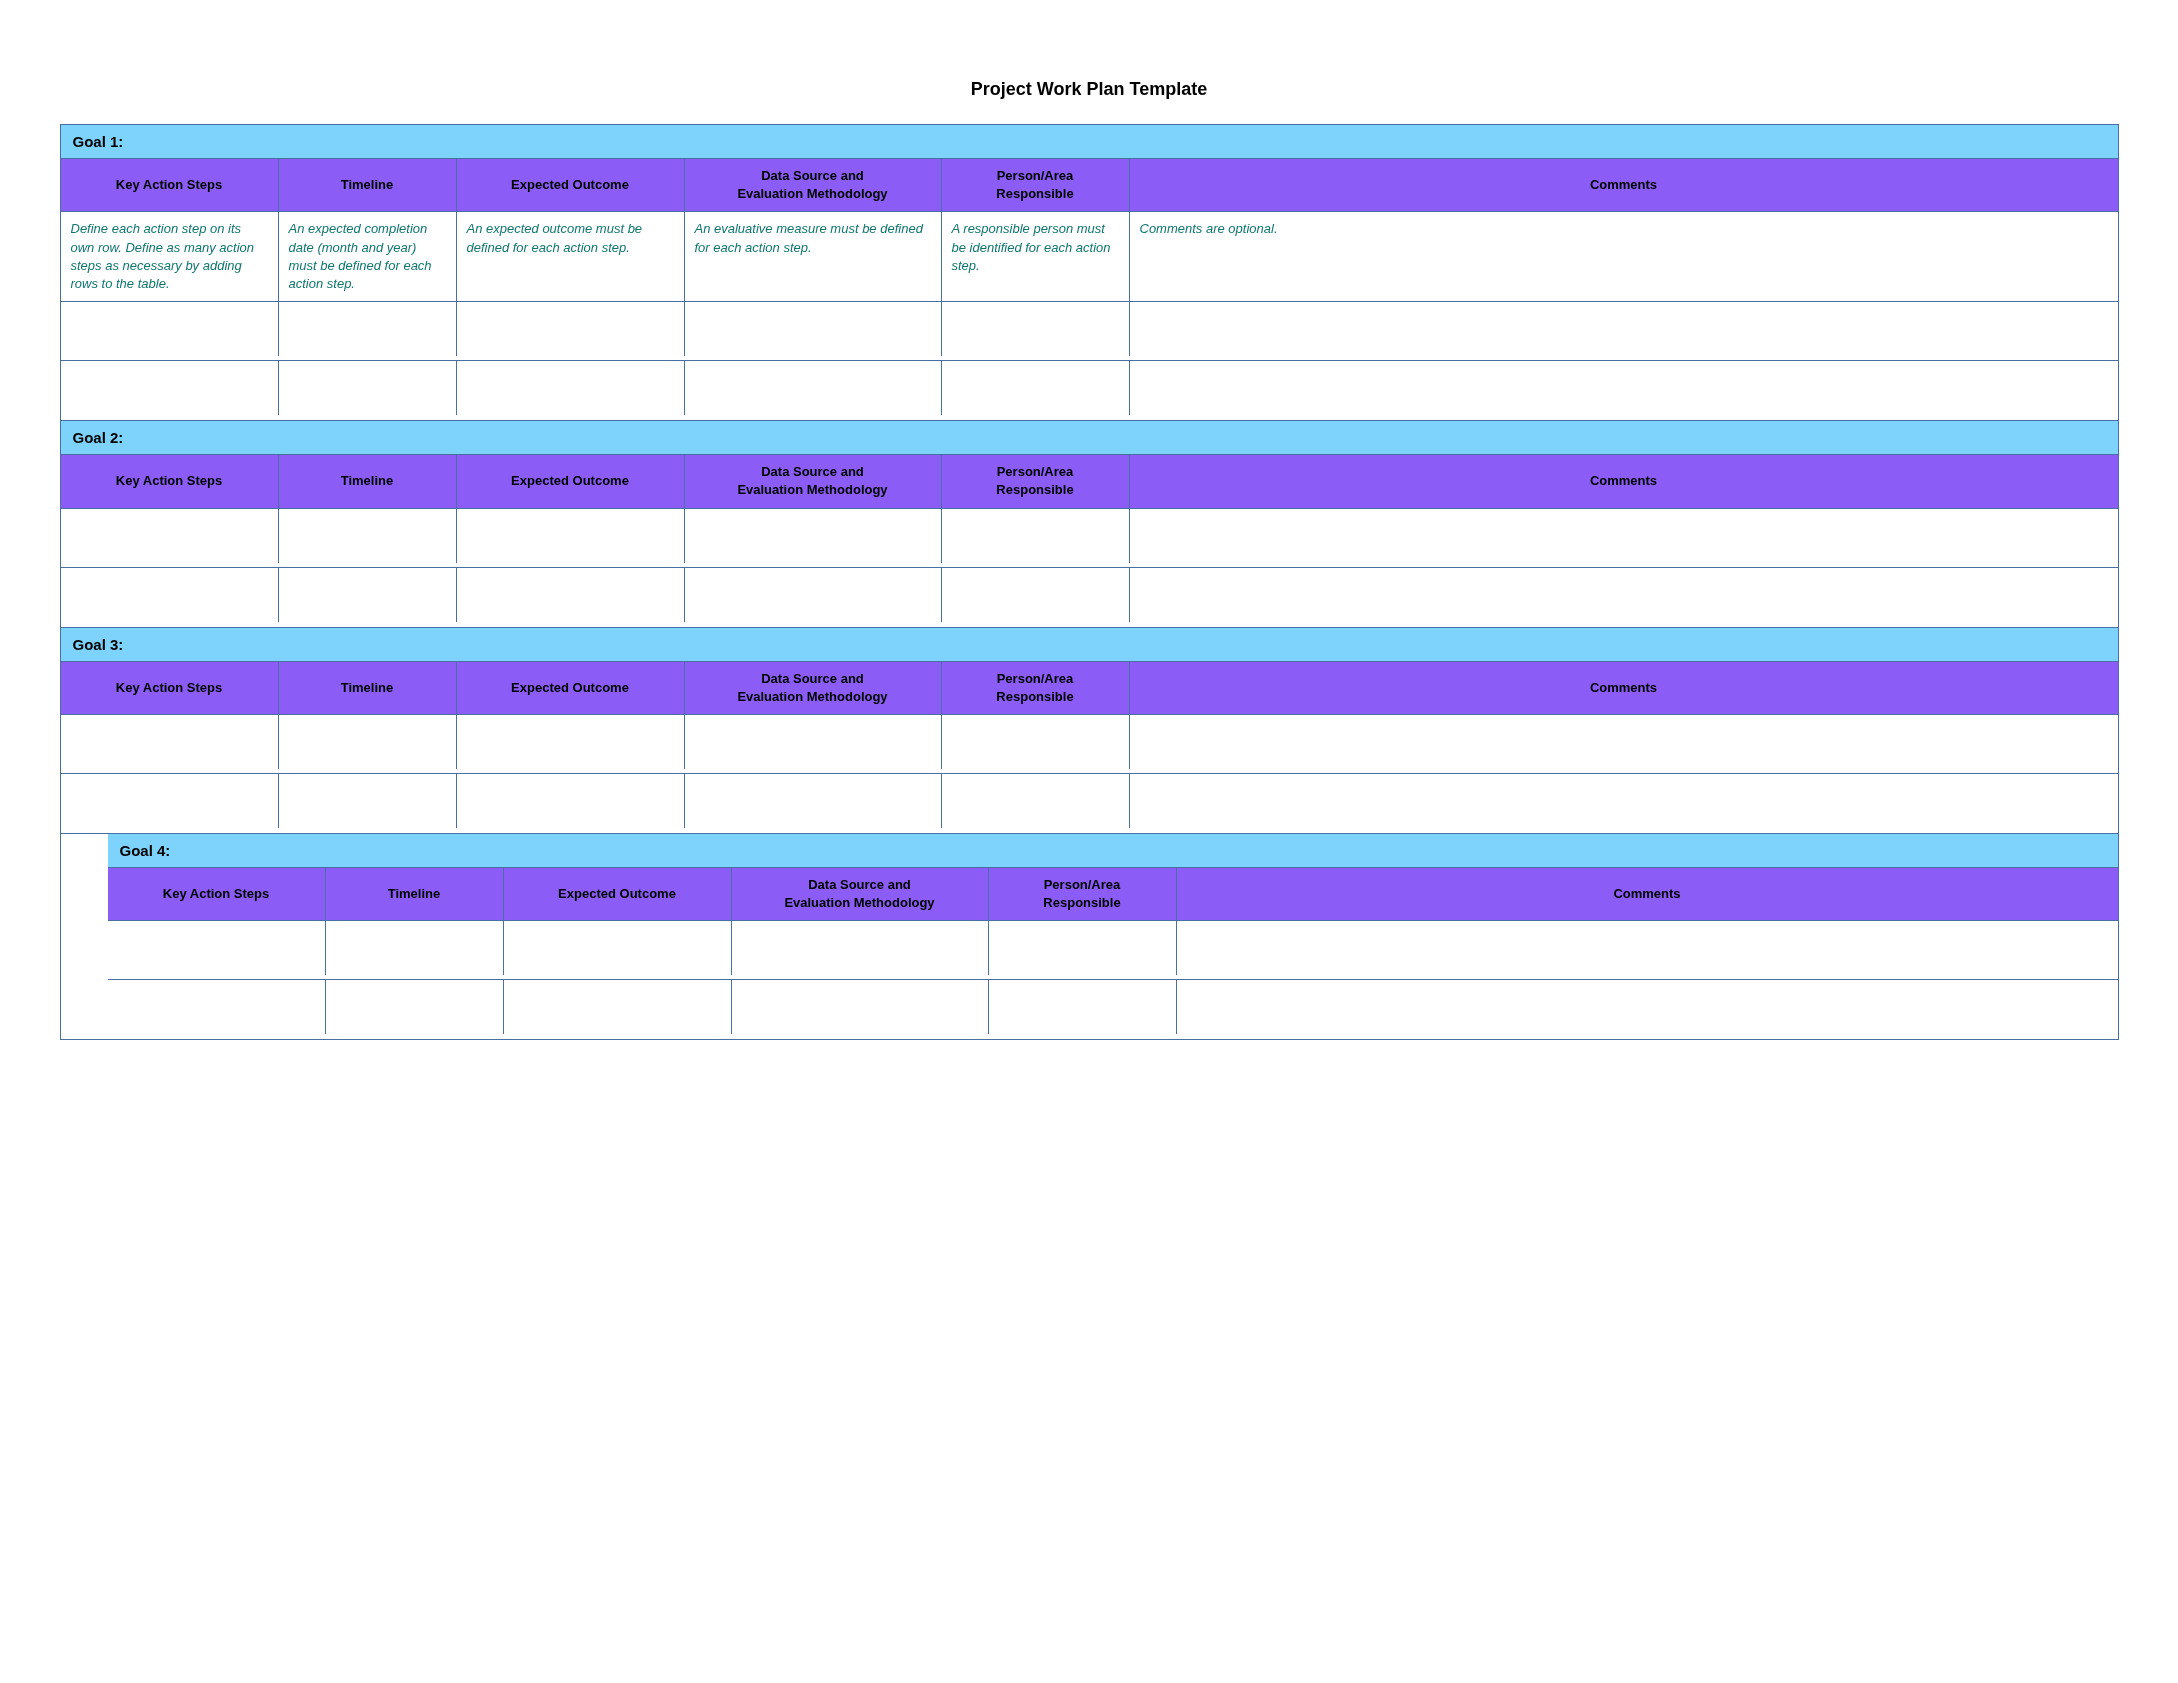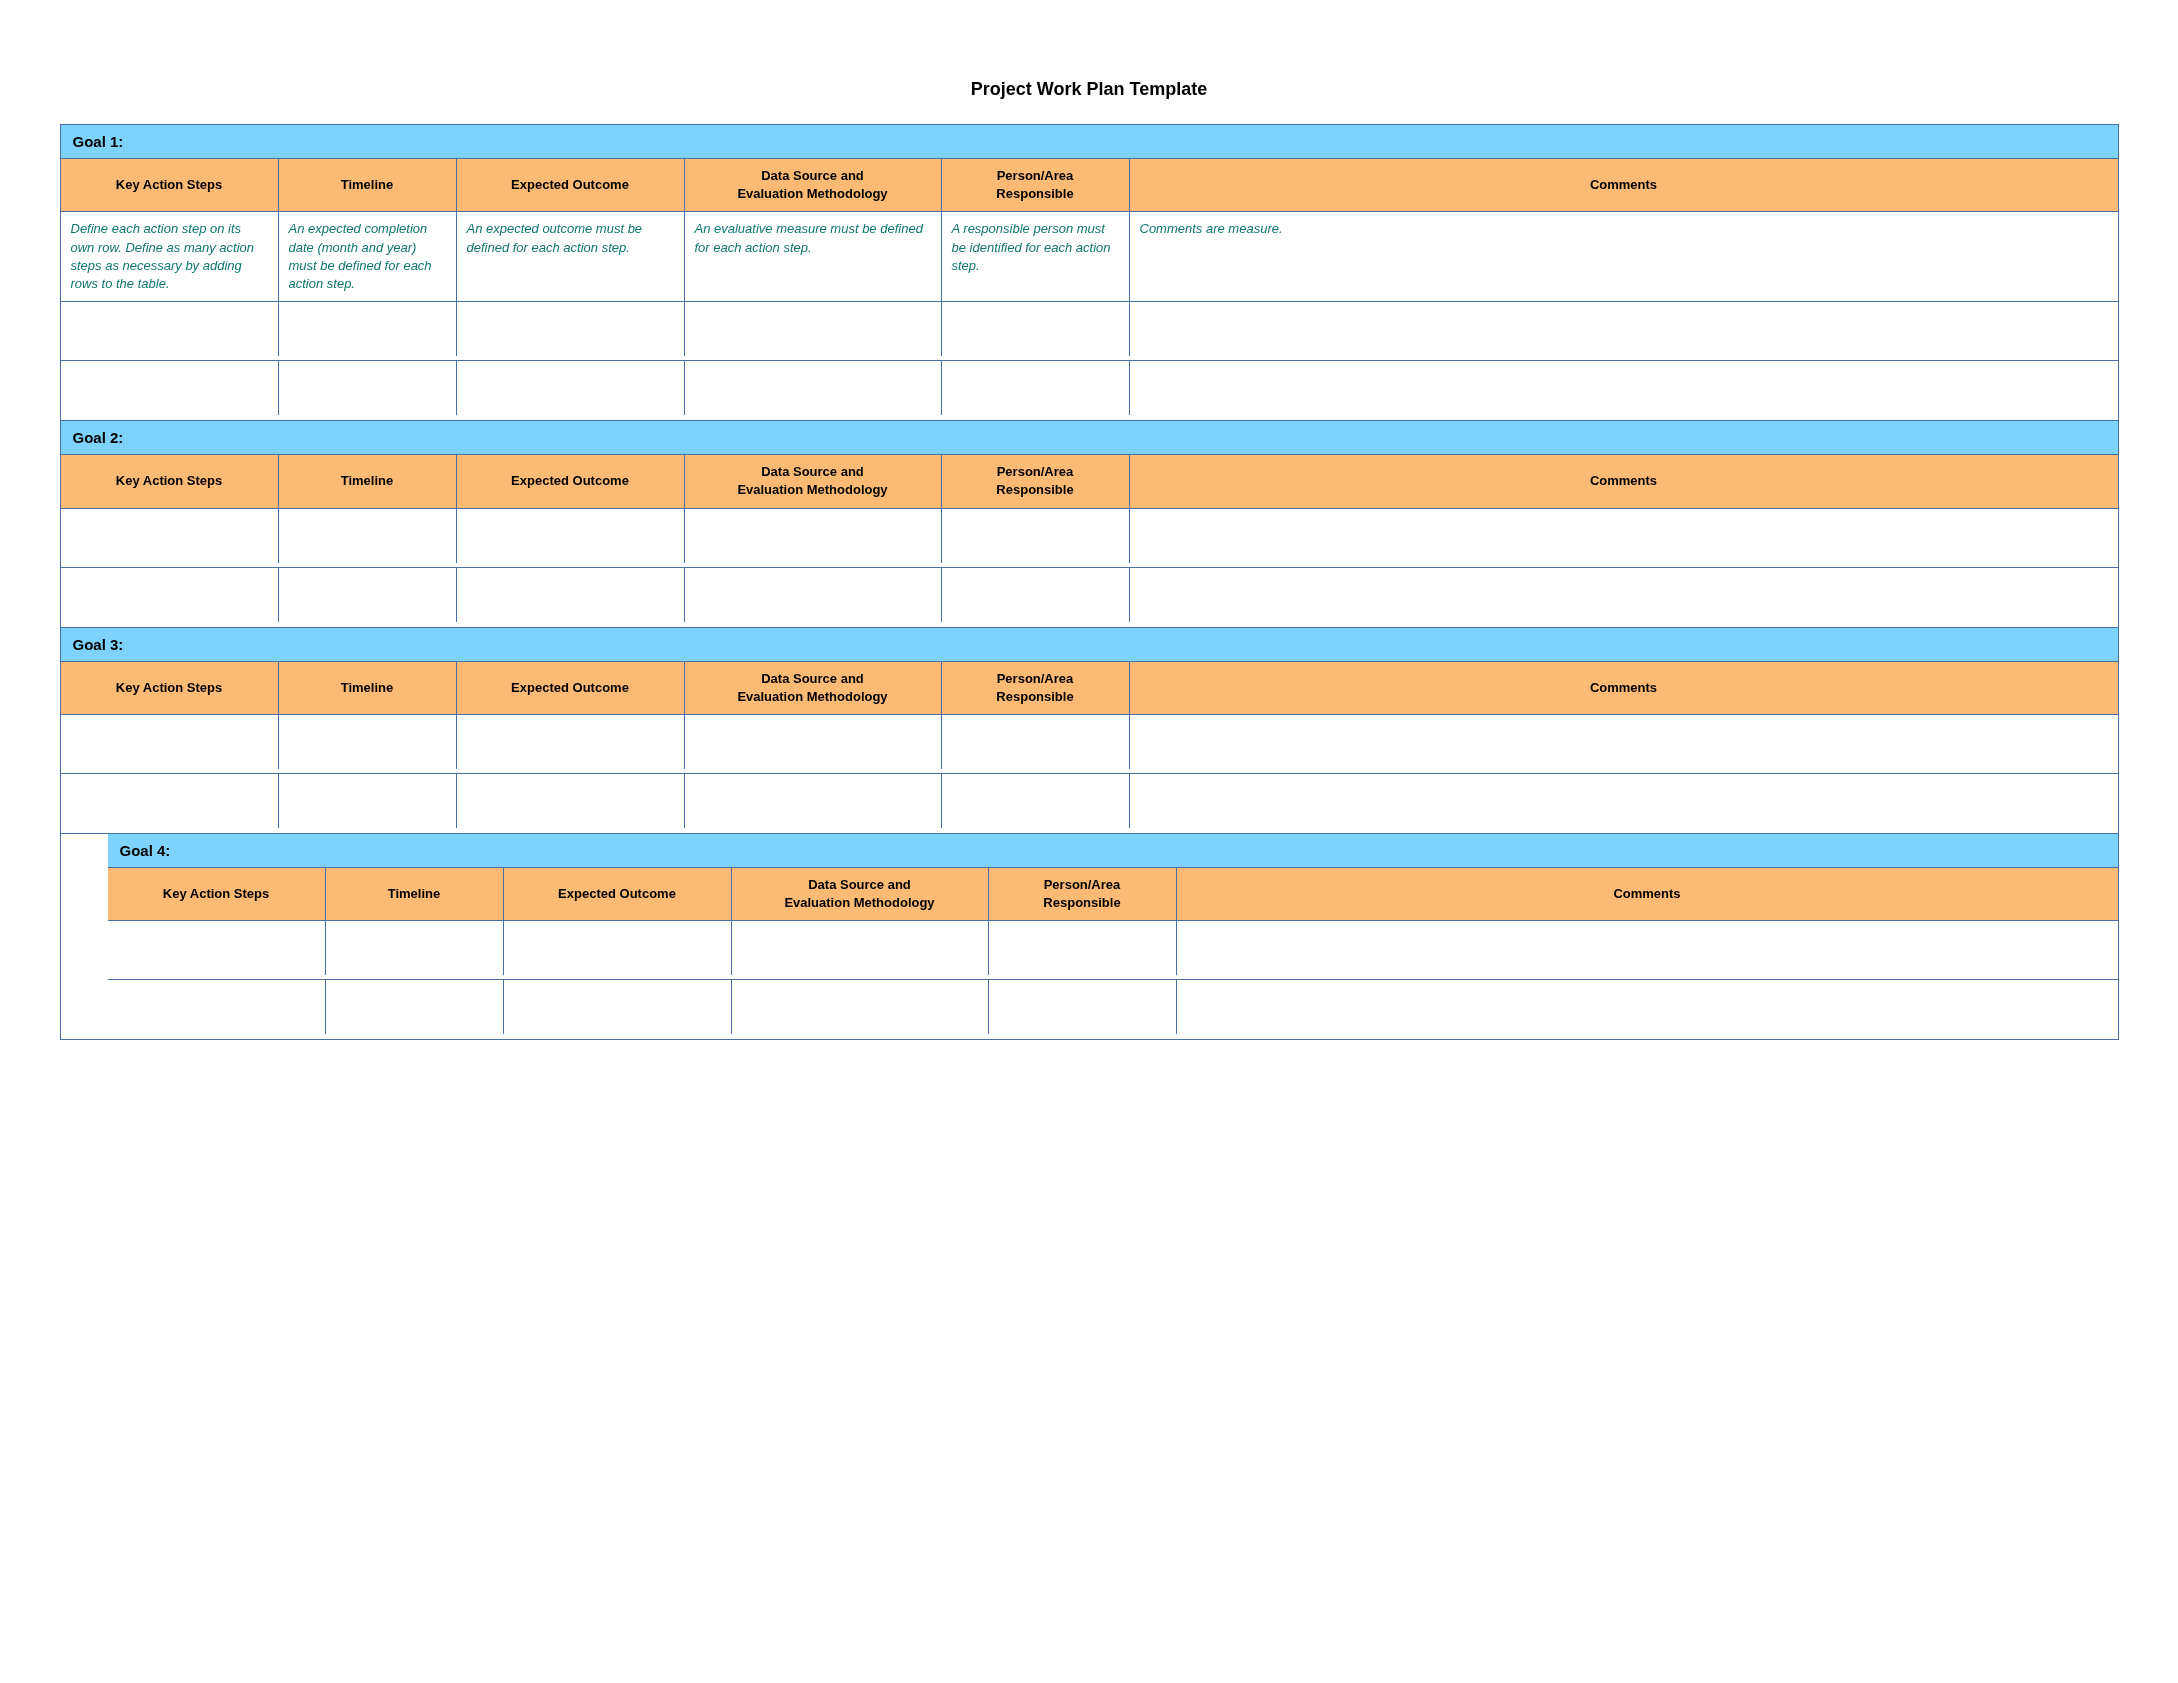--- a/index.html
+++ b/index.html
@@ -35,21 +35,21 @@
       border-bottom: 1.5px solid #4a6fa5;
       padding: 8px 12px;
       font-size: 15px;
       font-weight: bold;
     }
 
     
     .col-headers {
       display: grid;
       grid-template-columns: 218px 178px 228px 257px 188px 1fr;
-      background-color: #fdba74;
+      background-color: #8b5cf6;
       border-bottom: 1.5px solid #4a6fa5;
     }
 
     .col-header-cell {
       padding: 8px 10px;
       font-weight: bold;
       font-size: 13px;
       text-align: center;
       border-right: 1.5px solid #4a6fa5;
       display: flex;
@@ -118,21 +118,21 @@
         <div class="col-header-cell">Data Source and<br>Evaluation Methodology</div>
         <div class="col-header-cell">Person/Area<br>Responsible</div>
         <div class="col-header-cell">Comments</div>
       </div>
       <div class="data-row">
         <div class="data-cell"><span class="italic-red">Define each action step on its own row. Define as many action steps as necessary by adding rows to the table.</span></div>
         <div class="data-cell"><span class="italic-red">An expected completion date (month and year) must be defined for each action step.</span></div>
         <div class="data-cell"><span class="italic-red">An expected outcome must be defined for each action step.</span></div>
         <div class="data-cell"><span class="italic-red">An evaluative measure must be defined for each action step.</span></div>
         <div class="data-cell"><span class="italic-red">A responsible person must be identified for each action step.</span></div>
-        <div class="data-cell"><span class="italic-red">Comments are measure.</span></div>
+        <div class="data-cell"><span class="italic-red">Comments are optional.</span></div>
       </div>
       <div class="data-row empty-row">
         <div class="data-cell"></div>
         <div class="data-cell"></div>
         <div class="data-cell"></div>
         <div class="data-cell"></div>
         <div class="data-cell"></div>
         <div class="data-cell"></div>
       </div>
       <div class="data-row empty-row">

